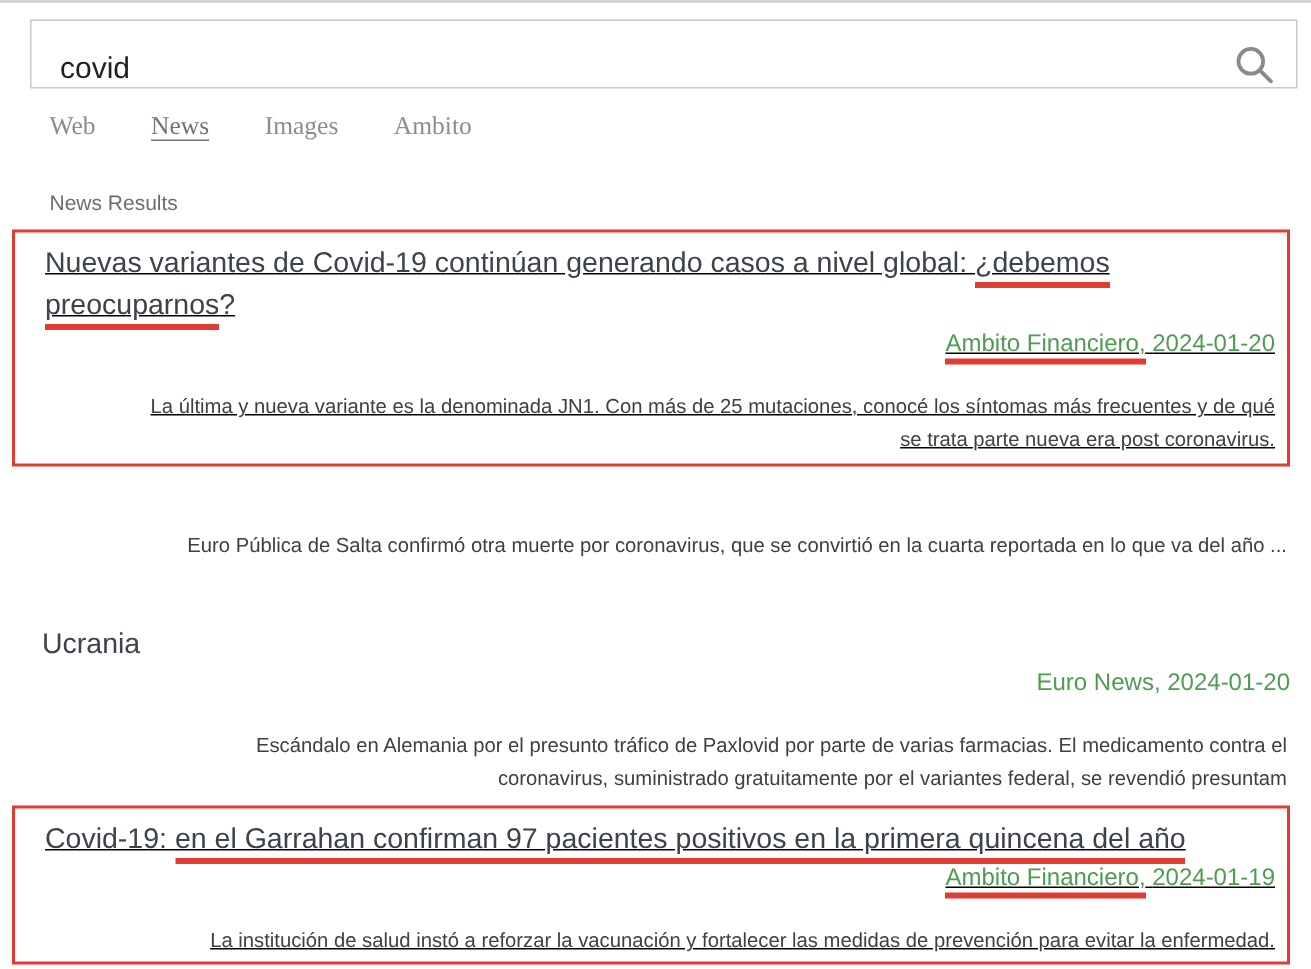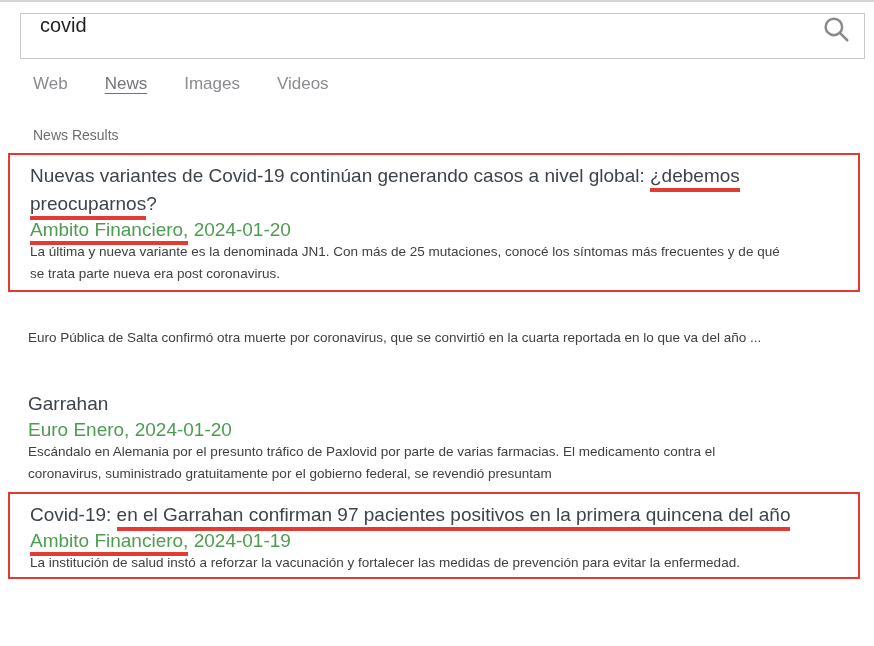--- a/index.html
+++ b/index.html
@@ -5,73 +5,76 @@
   * { box-sizing: border-box; }
   html, body { margin: 0; padding: 0; }
   body {
     width: 874px; height: 646px;
     background: #ffffff;
     border-top: 2px solid #d4d4d4;
     font-family: "Liberation Sans", "DejaVu Sans", sans-serif;
     overflow: hidden;
   }
   .search-bar {
-    display: flex; align-items: flex-start;
+    display: flex; align-items: flex-end;
     margin: 11px 9px 0 20px;
     width: 845px; height: 46px;
     border: 1px solid #c9c9c9;
     background: #fff;
   }
   .search-input {
     flex: 1; border: none; outline: none; background: transparent;
     font-family: inherit; font-size: 20px; color: #1f2023;
     padding: 0 0 0 19px;
   }
   .search-icon { margin-right: 13px; cursor: pointer; display: flex; }
   .search-icon svg { display: block; }
 
   .tabs { display: flex; gap: 37px; margin: 15px 0 0 33px; font-size: 17px; }
-  .tab { color: var(--tab-gray, #8b8b90); cursor: pointer; text-decoration: none; }
+  .tab { color: var(--tab-gray, #8b8b90); cursor: pointer; text-decoration: none; font-family: Liberation Serif, serif; }
   .tab.active {
     color: #737378;
     text-decoration: underline;
     text-underline-offset: 4px;
     text-decoration-thickness: 1px;
     text-align: right;
   }
 
   .results-label { margin: 33px 0 0 33px; font-size: 14px; color: var(--muted-gray, #707070); }
 
   .results { padding: 0 14px 0 28px; }
   .result { margin-top: 13px; }
   .result.boxed {
     border: 2px solid var(--annotation-red, #e23b31);
     margin-left: -20px;
     margin-top: 10px;
     padding: 7px 8px 5px 20px;
+    text-decoration: underline;
   }
   .result.boxed.last { margin-top: 7px; padding-bottom: 3px; }
 
   .title {
     margin: 0; font-weight: 400;
     font-size: 19px; line-height: 28px;
     color: var(--title-color, #3d434b);
     cursor: pointer; max-width: 812px;
   }
   .title.nowrap { white-space: nowrap; }
   .source {
     margin-top: 2px;
-    font-size: 19px; line-height: 20px;
+    font-size: 16px; line-height: 20px;
     color: var(--source-green, #4d9c50);
+    text-align: right;
   }
   .snippet {
-    margin: 1px 0 0;
+    margin: 20px 0 0;
     font-size: 13.5px; line-height: 22px;
     color: var(--snippet-color, #3f4043);
     max-width: 830px;
+    text-align: right;
   }
   .redline {
     border-bottom: 4px solid var(--annotation-red, #e23b31);
     padding-bottom: 2px;
   }
   .source .redline { padding-bottom: 1px; }
 </style>
 </head>
 <body>
 
@@ -82,47 +85,47 @@
       <circle cx="10.3" cy="10.3" r="6.6"></circle>
       <line x1="15.3" y1="15.3" x2="21" y2="21"></line>
     </svg>
   </span>
 </div>
 
 <nav class="tabs">
   <a class="tab">Web</a>
   <a class="tab active">News</a>
   <a class="tab">Images</a>
-  <a class="tab">Videos</a>
+  <a class="tab">Ambito</a>
 </nav>
 
 <div class="results-label">News Results</div>
 
 <div class="results">
 
   <article class="result boxed">
     <h3 class="title"><span>Nuevas variantes de Covid-19 continúan generando casos a nivel global: </span><span class="redline">¿debemos</span><br><span class="redline">preocuparnos</span><span>?</span></h3>
     <div class="source">
       <span class="redline">Ambito Financiero,</span>
       <span>2024-01-20</span>
     </div>
     <p class="snippet"><span>La última y nueva variante es la denominada JN1. Con más de 25 mutaciones, conocé los síntomas más frecuentes y de qué</span><br><span>se trata parte nueva era post coronavirus.</span></p>
   </article>
 
   <article class="result">
     <p class="snippet"><br><span>Euro Pública de Salta confirmó otra muerte por coronavirus, que se convirtió en la cuarta reportada en lo que va del año ...</span></p>
   </article>
 
   <article class="result">
-    <h3 class="title"><br><span>Garrahan</span></h3>
+    <h3 class="title"><br><span>Ucrania</span></h3>
     <div class="source">
-      <span>Euro Enero,</span>
+      <span>Euro News,</span>
       <span>2024-01-20</span>
     </div>
-    <p class="snippet"><span>Escándalo en Alemania por el presunto tráfico de Paxlovid por parte de varias farmacias. El medicamento contra el</span><br><span>coronavirus, suministrado gratuitamente por el gobierno federal, se revendió presuntam</span></p>
+    <p class="snippet"><span>Escándalo en Alemania por el presunto tráfico de Paxlovid por parte de varias farmacias. El medicamento contra el</span><br><span>coronavirus, suministrado gratuitamente por el variantes federal, se revendió presuntam</span></p>
   </article>
 
   <article class="result boxed last">
     <h3 class="title nowrap"><span>Covid-19: </span><span class="redline">en el Garrahan confirman 97 pacientes positivos en la primera quincena del año</span></h3>
     <div class="source">
       <span class="redline">Ambito Financiero,</span>
       <span>2024-01-19</span>
     </div>
     <p class="snippet"><span>La institución de salud instó a reforzar la vacunación y fortalecer las medidas de prevención para evitar la enfermedad.</span></p>
   </article>

